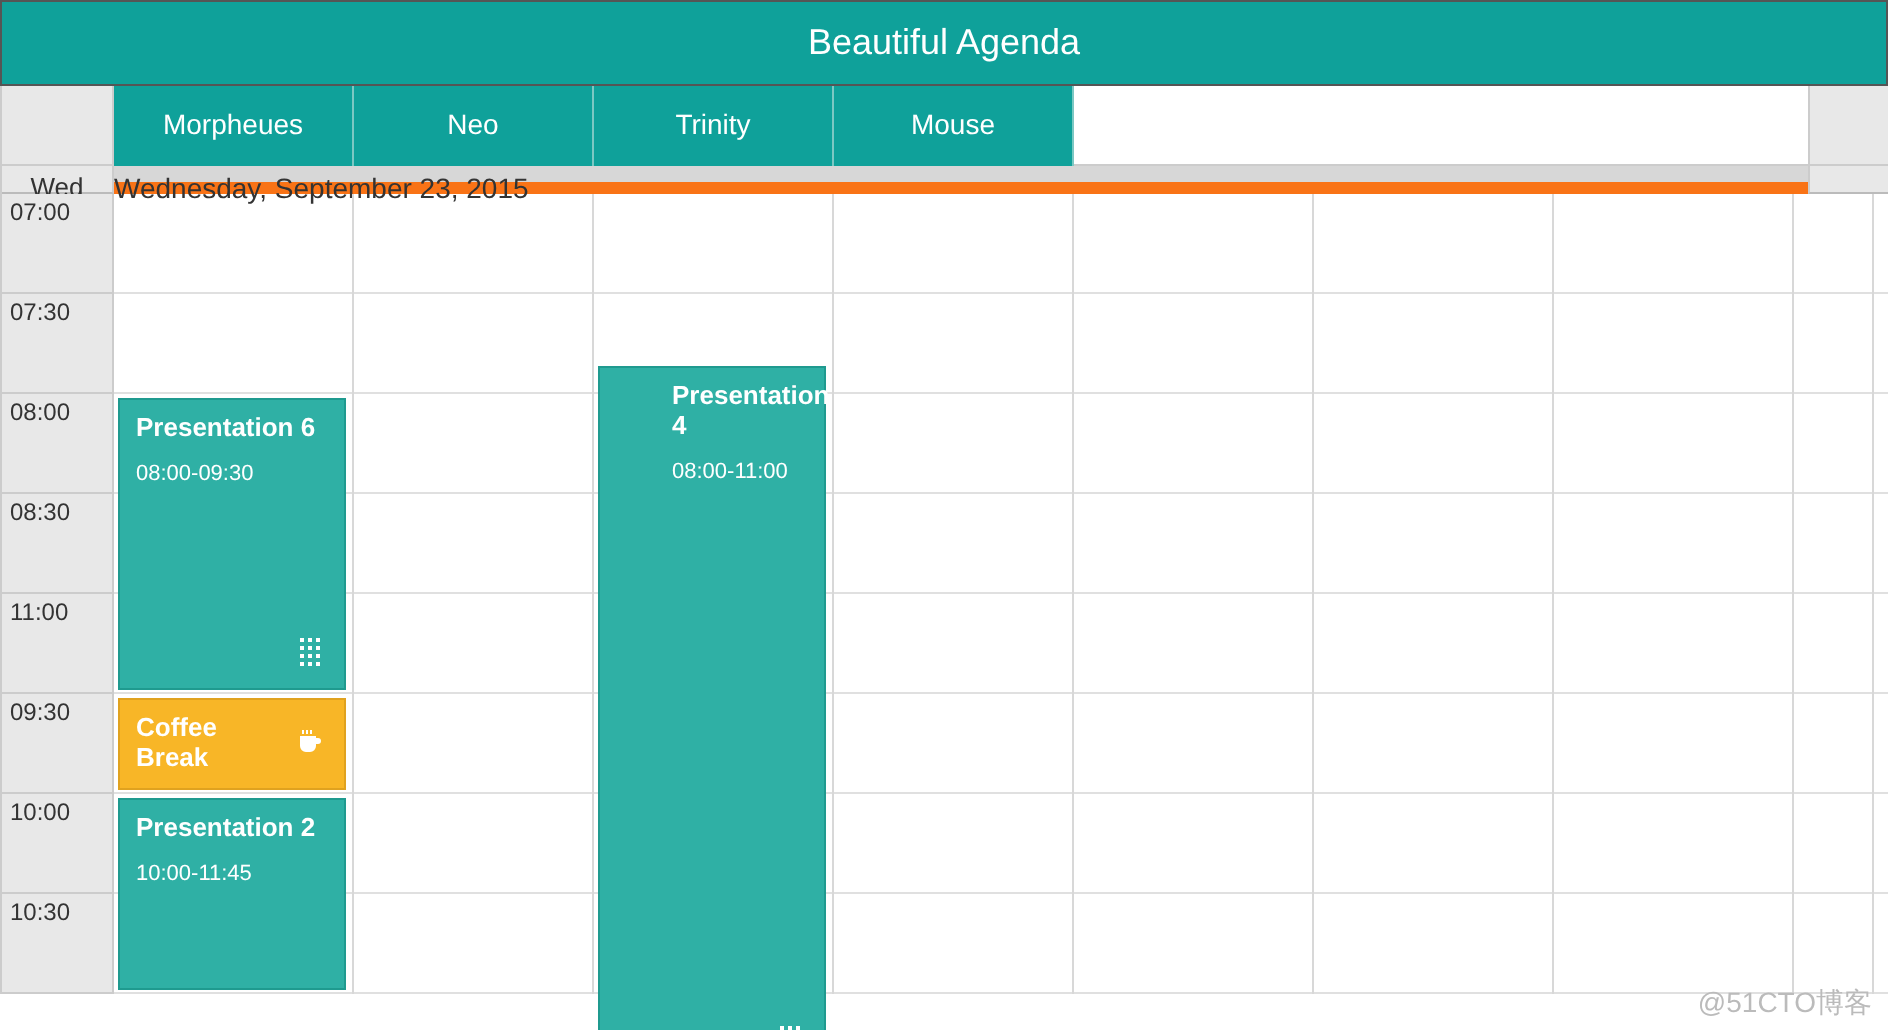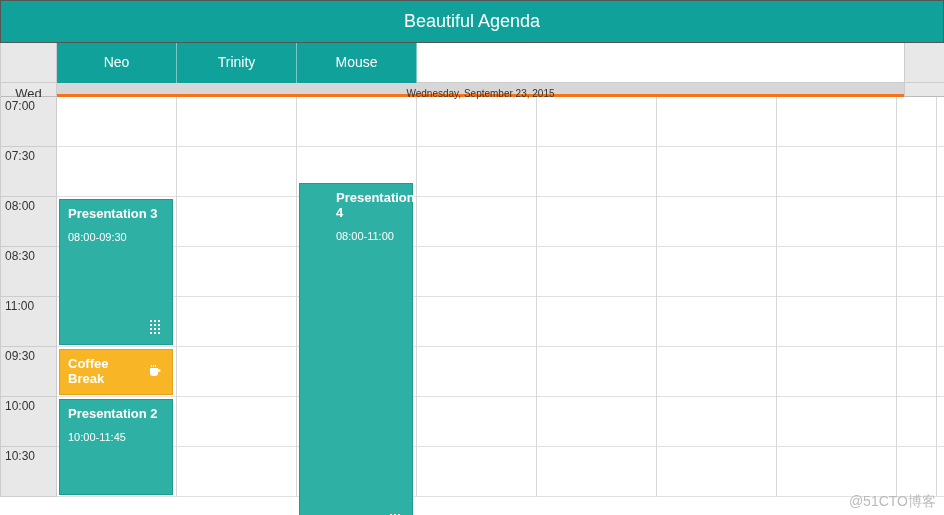--- a/index.html
+++ b/index.html
@@ -69,24 +69,24 @@
       border-bottom: 1px solid #bbb;
       text-align: center;
       font-size: 13px;
       line-height: 22px;
       color: #333;
     }
     .day-full {
       flex: 1;
       background: #d7d7d7;
       color: #333;
-      font-size: 10px;
-      text-align: center;
+      font-size: 14px;
+      text-align: left;
       line-height: 22px;
-      border-bottom: 3px solid #f97316;
+      border-bottom: 6px solid #f97316;
     }
     .day-full-end {
       width: 40px;
       background: #e8e8e8;
       border-left: 1px solid #ccc;
       border-bottom: 1px solid #bbb;
     }
     .grid-area {
       display: flex;
       border-left: 1px solid #ccc;
@@ -177,20 +177,21 @@
 </head>
 <body>
 
 <div class="title-bar">
   <span>Beautiful Agenda</span>
 </div>
 
 <div class="header-row">
   <div class="header-time-spacer"></div>
   <div class="header-tabs" id="header-tabs">
+      <div class="header-tab">Morpheues</div>
       <div class="header-tab">Neo</div>
       <div class="header-tab">Trinity</div>
       <div class="header-tab">Mouse</div>
       <div class="header-filler"></div>
       <div class="header-far"></div>
     </div>
 </div>
 
 <div class="day-header-row">
   <div class="day-label">Wed</div>
@@ -216,21 +217,21 @@
         <div class="grid-row-line"></div>
         <div class="grid-row-line"></div>
         <div class="grid-row-line"></div>
         <div class="grid-row-line"></div>
         <div class="grid-row-line"></div>
         <div class="grid-row-line"></div>
       </div>
     <div class="grid-cols" id="grid-cols">
         <div class="grid-col resource" style="height: 400px;">
           <div class="appt" style="top: 102px; height: 146px;">
-            <div class="title">Presentation 3</div>
+            <div class="title">Presentation 6</div>
             <div class="time">08:00-09:30</div>
             <div class="grip-icon"><svg width="14" height="16" viewBox="0 0 14 16">
                 <g fill="#fff">
                   <rect x="0" y="0" width="2" height="2"></rect>
                   <rect x="4" y="0" width="2" height="2"></rect>
                   <rect x="8" y="0" width="2" height="2"></rect>
                   <rect x="0" y="4" width="2" height="2"></rect>
                   <rect x="4" y="4" width="2" height="2"></rect>
                   <rect x="8" y="4" width="2" height="2"></rect>
                   <rect x="0" y="8" width="2" height="2"></rect>

